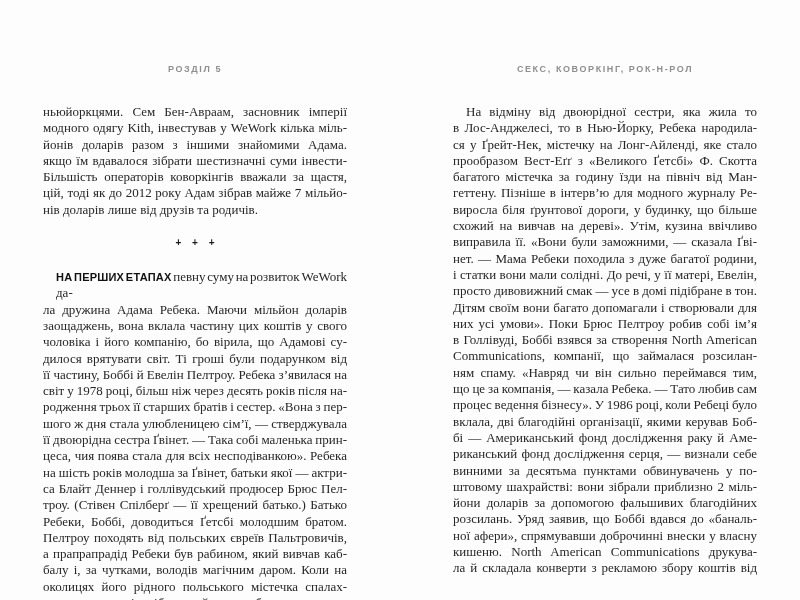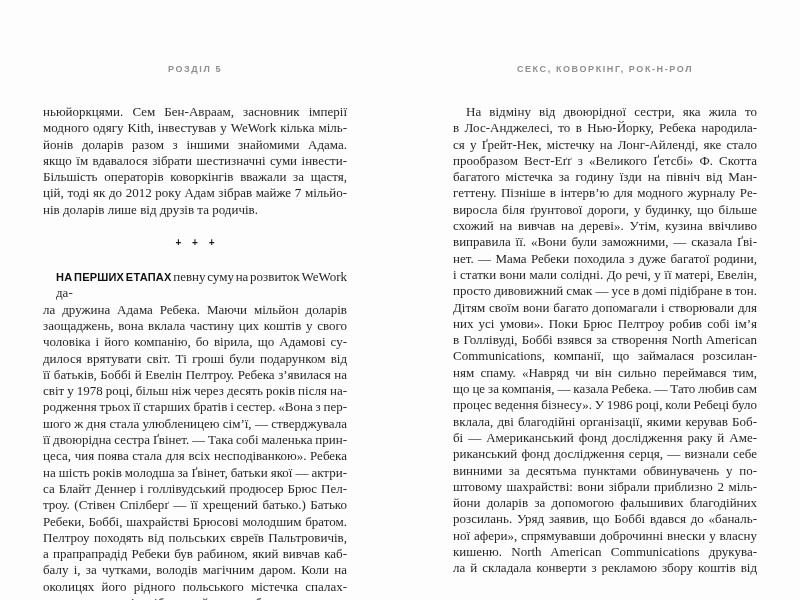--- a/index.html
+++ b/index.html
@@ -88,30 +88,30 @@
           <div class="line">цій, тоді як до 2012 року Адам зібрав майже 7 мільйо-</div>
           <div class="line end">нів доларів лише від друзів та родичів.</div>
         </div>
       <div class="separator">+ + +</div>
       <div class="para">
           <div class="line indent"><span class="lead">НА ПЕРШИХ ЕТАПАХ</span> певну суму на розвиток WeWork да-</div>
           <div class="line">ла дружина Адама Ребека. Маючи мільйон доларів</div>
           <div class="line">заощаджень, вона вклала частину цих коштів у свого</div>
           <div class="line">чоловіка і його компанію, бо вірила, що Адамові су-</div>
           <div class="line">дилося врятувати світ. Ті гроші були подарунком від</div>
-          <div class="line">її батьків, Боббі й Евелін Пелтроу. Ребека з’явилася на</div>
+          <div class="line">її частину, Боббі й Евелін Пелтроу. Ребека з’явилася на</div>
           <div class="line">світ у 1978 році, більш ніж через десять років після на-</div>
           <div class="line">родження трьох її старших братів і сестер. «Вона з пер-</div>
           <div class="line">шого ж дня стала улюбленицею сім’ї, — стверджувала</div>
           <div class="line">її двоюрідна сестра Ґвінет. — Така собі маленька прин-</div>
           <div class="line">цеса, чия поява стала для всіх несподіванкою». Ребека</div>
           <div class="line">на шість років молодша за Ґвінет, батьки якої — актри-</div>
           <div class="line">са Блайт Деннер і голлівудський продюсер Брюс Пел-</div>
           <div class="line">троу. (Стівен Спілберґ — її хрещений батько.) Батько</div>
-          <div class="line">Ребеки, Боббі, шахрайстві Брюсові молодшим братом.</div>
+          <div class="line">Ребеки, Боббі, доводиться Ґетсбі молодшим братом.</div>
           <div class="line">Пелтроу походять від польських євреїв Пальтровичів,</div>
           <div class="line">а прапрапрадід Ребеки був рабином, який вивчав каб-</div>
           <div class="line">балу і, за чутками, володів магічним даром. Коли на</div>
           <div class="line">околицях його рідного польського містечка спалах-</div>
           <div class="line">нула пожежа, він нібито вийшов на балкон, змахнув</div>
           <div class="line end">хустинкою і загасив полум’я.</div>
         </div>
     </div>
     <div class="page-number">84</div>
   </div>

